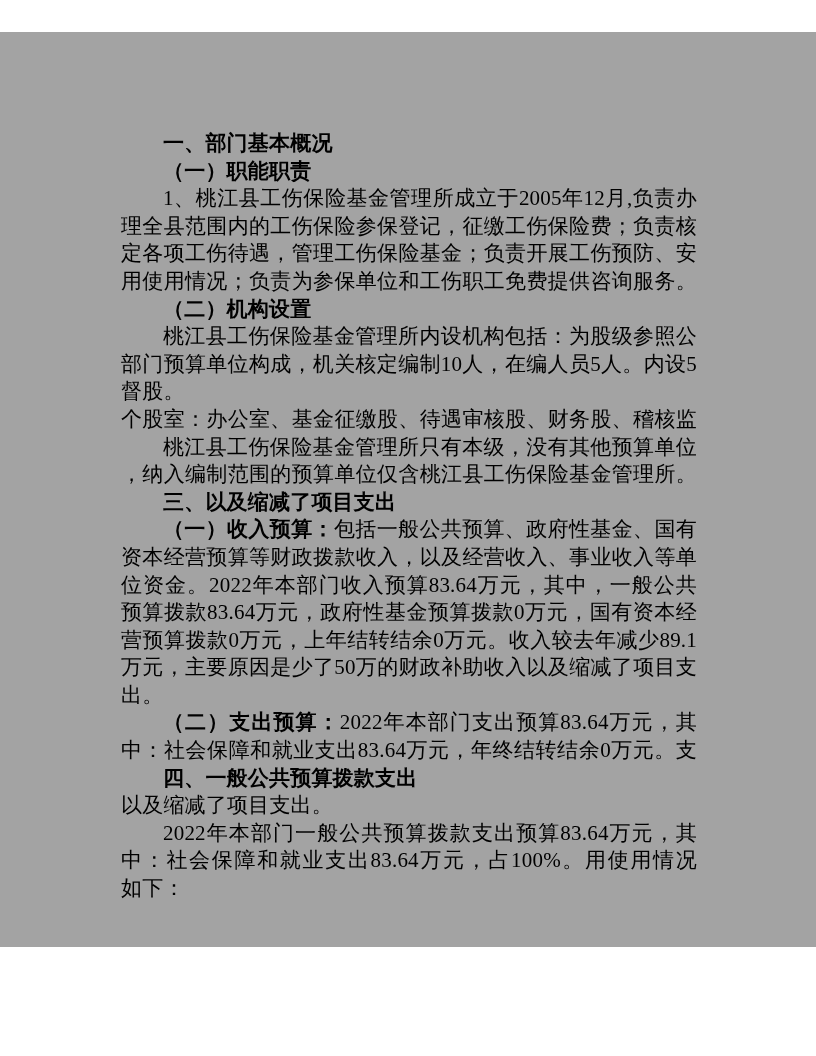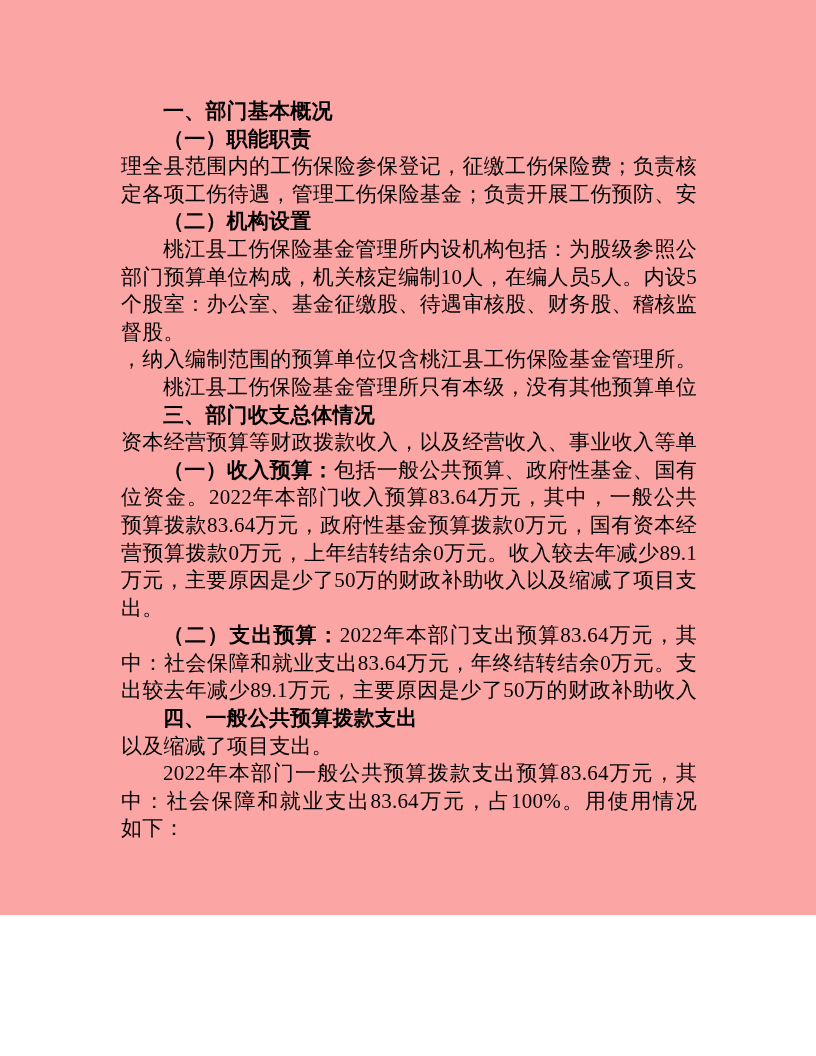--- a/index.html
+++ b/index.html
@@ -4,22 +4,23 @@
 <style>
   html, body {
     margin: 0;
     padding: 0;
     background: #ffffff;
   }
   .page {
     position: relative;
     width: 816px;
     height: 915px;
-    background: #fca5a5;
+    background: #a3a3a3;
     overflow: hidden;
+    margin-top: 32px;
   }
   .content {
     position: absolute;
     left: 121px;
     top: 98px;
     width: 576px;
     font-family: "Liberation Serif", "DejaVu Serif", serif;
     font-size: 21px;
     line-height: 27.6px;
     color: #000000;
@@ -41,39 +42,40 @@
     font-weight: 700;
   }
 </style>
 </head>
 <body>
 
 <div class="page">
   <div class="content" id="doc-content">
       <div class="line ind"><span class="b">一、部门基本概况</span></div>
       <div class="line ind"><span class="b">（一）职能职责</span></div>
+      <div class="line ind j"><span>1、桃江县工伤保险基金管理所成立于2005年12月,负责办</span></div>
       <div class="line j"><span>理全县范围内的工伤保险参保登记，征缴工伤保险费；负责核</span></div>
       <div class="line j"><span>定各项工伤待遇，管理工伤保险基金；负责开展工伤预防、安</span></div>
+      <div class="line j"><span>用使用情况；负责为参保单位和工伤职工免费提供咨询服务。</span></div>
       <div class="line ind"><span class="b">（二）机构设置</span></div>
       <div class="line ind j"><span>桃江县工伤保险基金管理所内设机构包括：为股级参照公</span></div>
       <div class="line j"><span>部门预算单位构成，机关核定编制10人，在编人员5人。内设5</span></div>
+      <div class="line"><span>督股。</span></div>
       <div class="line j"><span>个股室：办公室、基金征缴股、待遇审核股、财务股、稽核监</span></div>
-      <div class="line"><span>督股。</span></div>
+      <div class="line ind j"><span>桃江县工伤保险基金管理所只有本级，没有其他预算单位</span></div>
       <div class="line j"><span>，纳入编制范围的预算单位仅含桃江县工伤保险基金管理所。</span></div>
-      <div class="line ind j"><span>桃江县工伤保险基金管理所只有本级，没有其他预算单位</span></div>
-      <div class="line ind"><span class="b">三、部门收支总体情况</span></div>
+      <div class="line ind"><span class="b">三、以及缩减了项目支出</span></div>
+      <div class="line ind j"><span class="b">（一）收入预算：</span><span>包括一般公共预算、政府性基金、国有</span></div>
       <div class="line j"><span>资本经营预算等财政拨款收入，以及经营收入、事业收入等单</span></div>
-      <div class="line ind j"><span class="b">（一）收入预算：</span><span>包括一般公共预算、政府性基金、国有</span></div>
       <div class="line j"><span>位资金。2022年本部门收入预算83.64万元，其中，一般公共</span></div>
       <div class="line j"><span>预算拨款83.64万元，政府性基金预算拨款0万元，国有资本经</span></div>
       <div class="line j"><span>营预算拨款0万元，上年结转结余0万元。收入较去年减少89.1</span></div>
       <div class="line j"><span>万元，主要原因是少了50万的财政补助收入以及缩减了项目支</span></div>
       <div class="line"><span>出。</span></div>
       <div class="line ind j"><span class="b">（二）支出预算：</span><span>2022年本部门支出预算83.64万元，其</span></div>
       <div class="line j"><span>中：社会保障和就业支出83.64万元，年终结转结余0万元。支</span></div>
-      <div class="line j"><span>出较去年减少89.1万元，主要原因是少了50万的财政补助收入</span></div>
       <div class="line ind"><span class="b">四、一般公共预算拨款支出</span></div>
       <div class="line"><span>以及缩减了项目支出。</span></div>
       <div class="line ind j"><span>2022年本部门一般公共预算拨款支出预算83.64万元，其</span></div>
       <div class="line j"><span>中：社会保障和就业支出83.64万元，占100%。用使用情况</span></div>
       <div class="line"><span>如下：</span></div>
     </div>
 </div>
 
 </body></html>

